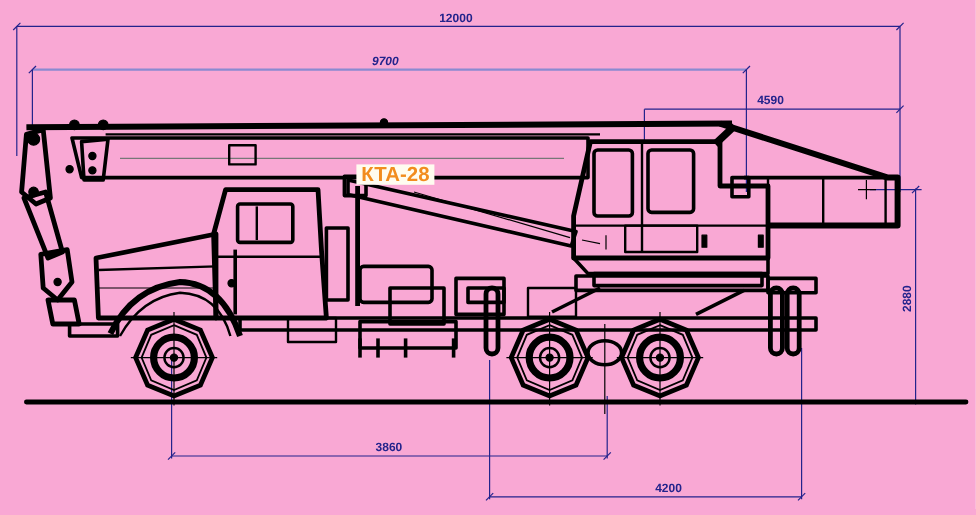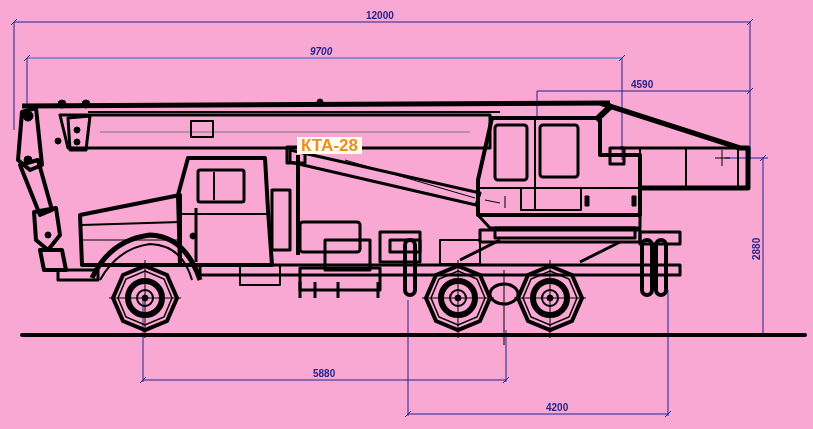--- a/index.html
+++ b/index.html
@@ -203,17 +203,17 @@
 
       <ellipse cx="504" cy="294" rx="14" ry="10" stroke-width="3"></ellipse>
       <line x1="504" y1="270" x2="504" y2="345" stroke-width="1"></line>
     </g>
   </svg>
 
   <span class="dim-label" style="left:366px; top:11px;">12000</span>
   <span class="dim-label" style="left:310px; top:47px;font-style:italic;">9700</span>
   <span class="dim-label" style="left:631px; top:80px;">4590</span>
   <span class="dim-label vert" style="left:752px; top:260px;">2880</span>
-  <span class="dim-label" style="left:313px; top:369px;">5880</span>
+  <span class="dim-label" style="left:313px; top:369px;">3860</span>
   <span class="dim-label" style="left:526px; top:403px;margin-left:20px;">4200</span>
 
   <span class="model-label" style="left:297px; top:121px;margin-top:16px;">КТА-28</span>
 </div>
 
 </body></html>

